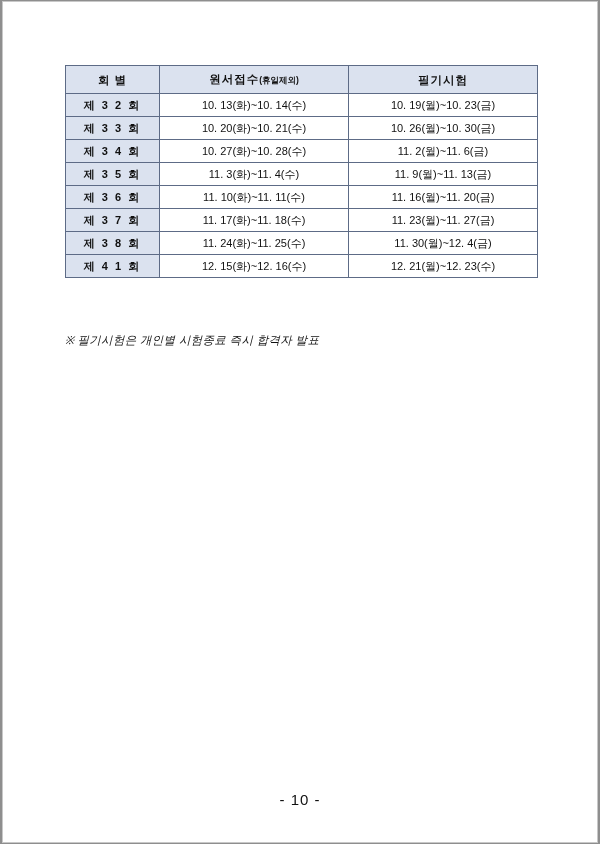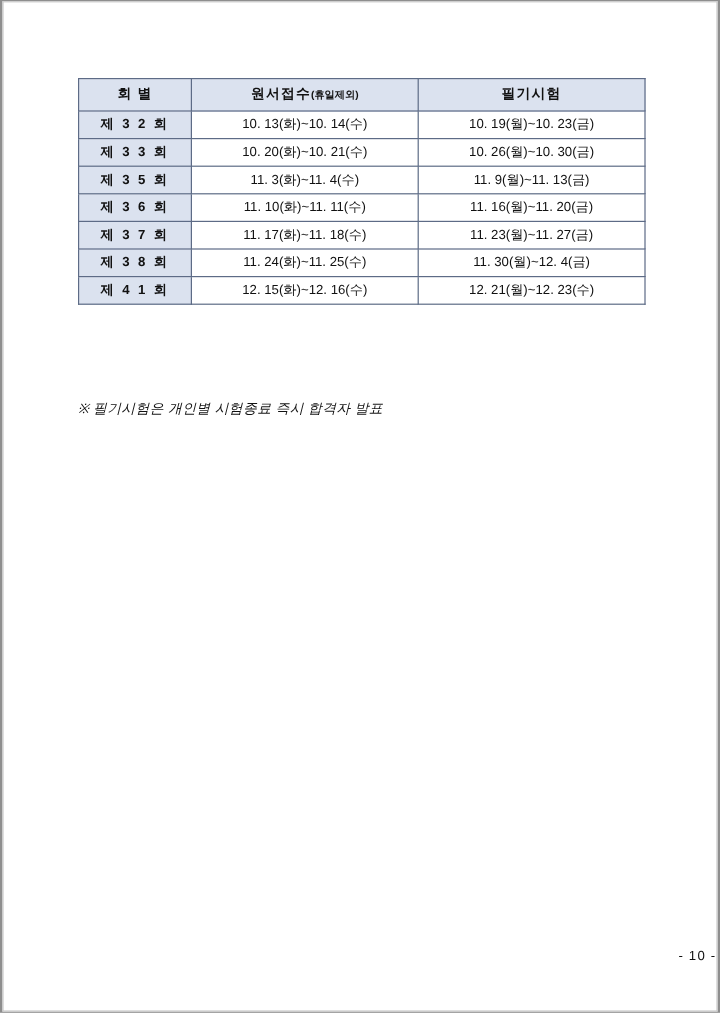--- a/index.html
+++ b/index.html
@@ -78,22 +78,22 @@
   }
   .note .star {
     font-size: 11px;
     margin-right: 3px;
   }
   .page-number {
     position: absolute;
     left: 0;
     right: 0;
     top: 789px;
-    text-align: right;
-    font-size: 11px;
+    text-align: center;
+    font-size: 15px;
     color: #111111;
     letter-spacing: 1px;
   }
 </style>
 </head>
 <body>
 
 <div class="page">
 
   <div class="table-wrap">
@@ -113,20 +113,25 @@
       <tbody>
         <tr>
           <td class="round">제 3 2 회</td>
           <td>10. 13(화)~10. 14(수)</td>
           <td>10. 19(월)~10. 23(금)</td>
         </tr>
         <tr>
           <td class="round">제 3 3 회</td>
           <td>10. 20(화)~10. 21(수)</td>
           <td>10. 26(월)~10. 30(금)</td>
+        </tr>
+        <tr>
+          <td class="round">제 3 4 회</td>
+          <td>10. 27(화)~10. 28(수)</td>
+          <td>11. 2(월)~11. 6(금)</td>
         </tr>
         <tr>
           <td class="round">제 3 5 회</td>
           <td>11. 3(화)~11. 4(수)</td>
           <td>11. 9(월)~11. 13(금)</td>
         </tr>
         <tr>
           <td class="round">제 3 6 회</td>
           <td>11. 10(화)~11. 11(수)</td>
           <td>11. 16(월)~11. 20(금)</td>

